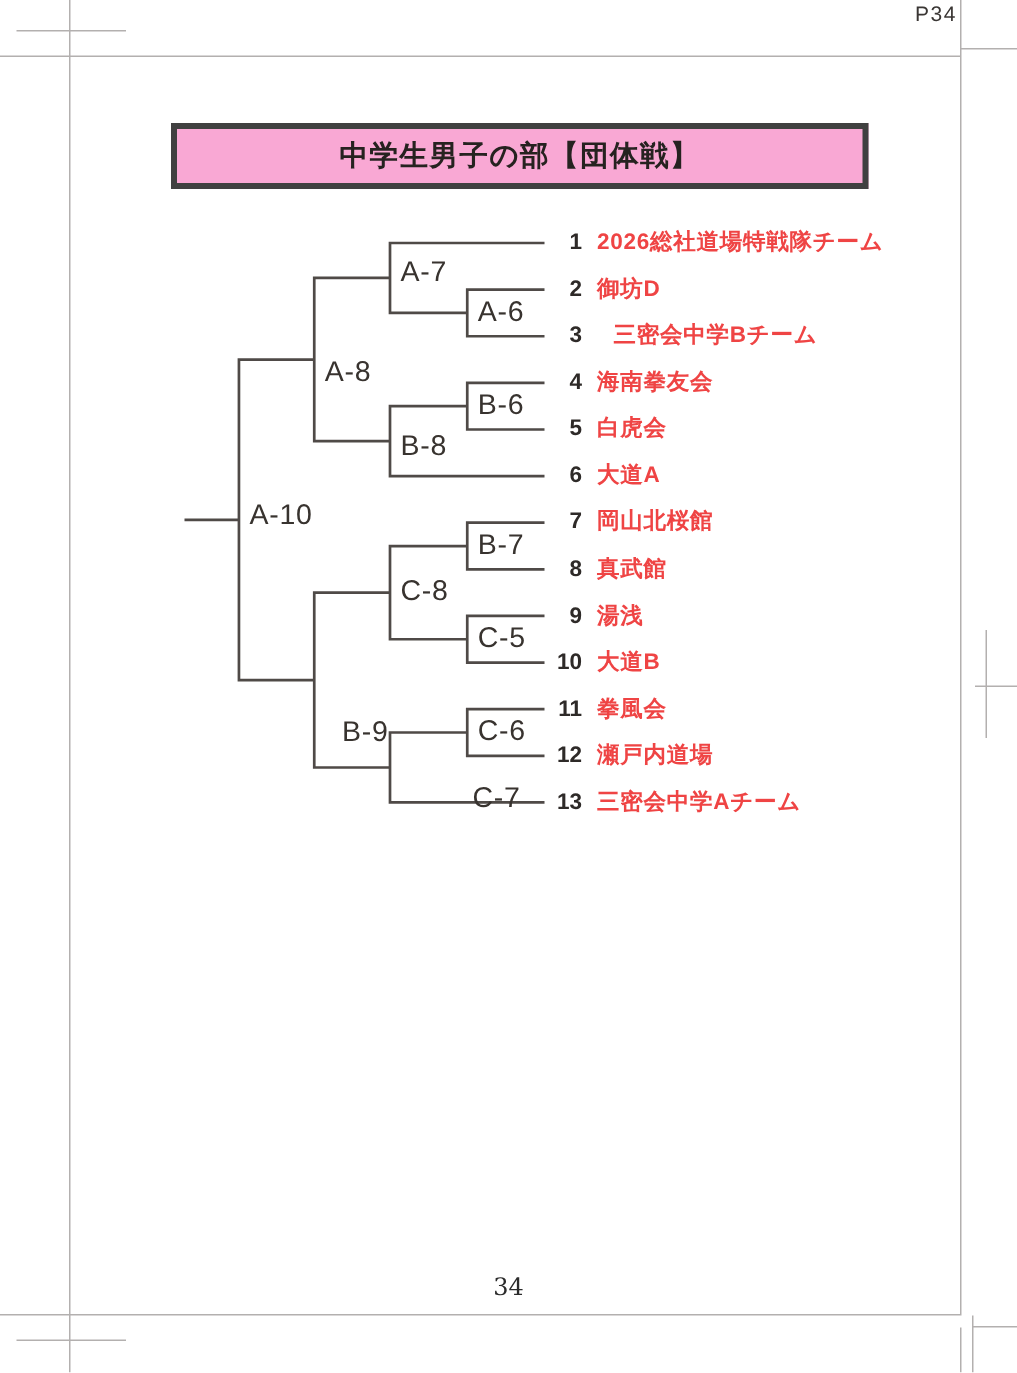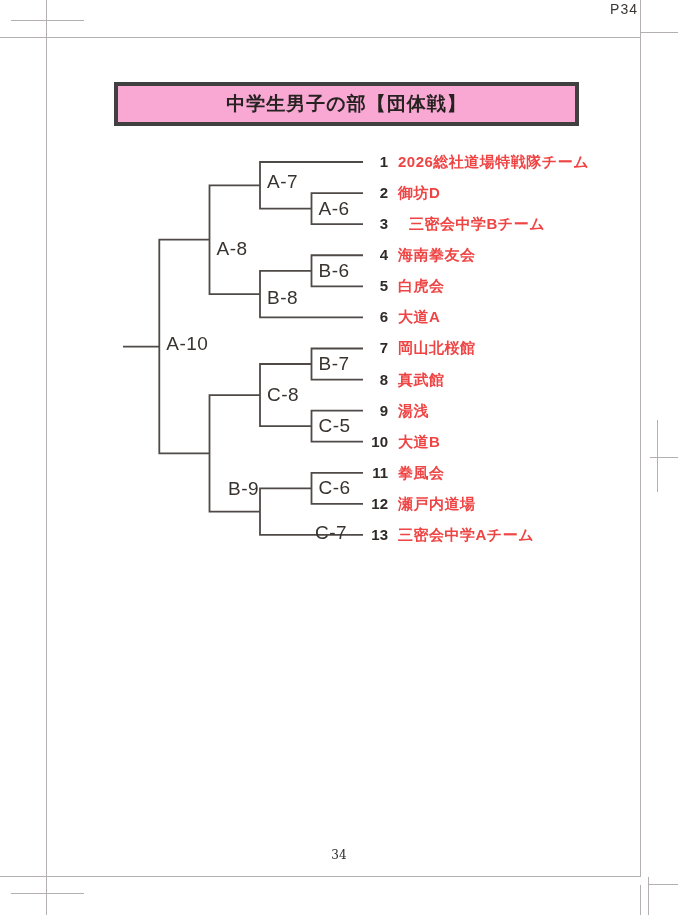--- a/index.html
+++ b/index.html
@@ -30,21 +30,21 @@
     position:absolute; height:20px; line-height:20px;
     font-size:15px; font-weight:700; color:#ef4444; letter-spacing:0.5px; white-space:nowrap;
   }
   .match-label {
     position:absolute; height:20px; line-height:20px;
     font-size:19px; font-weight:500; color:#38332f; letter-spacing:0.5px; white-space:nowrap;
   }
   .page-num {
     position:absolute; top:848px; left:289px; width:100px; text-align:center;
     font-family:"DejaVu Serif","Liberation Serif",serif;
-    font-size:12px; color:#2b2b2b;
+    font-size:16px; color:#2b2b2b;
   }
 </style>
 </head>
 <body>
 
 <div class="page">
 
   <svg class="layer" width="678" height="915">
     <g stroke="#b3b0af" stroke-width="1" fill="none">
       <line x1="46.5" y1="0" x2="46.5" y2="915"></line>

